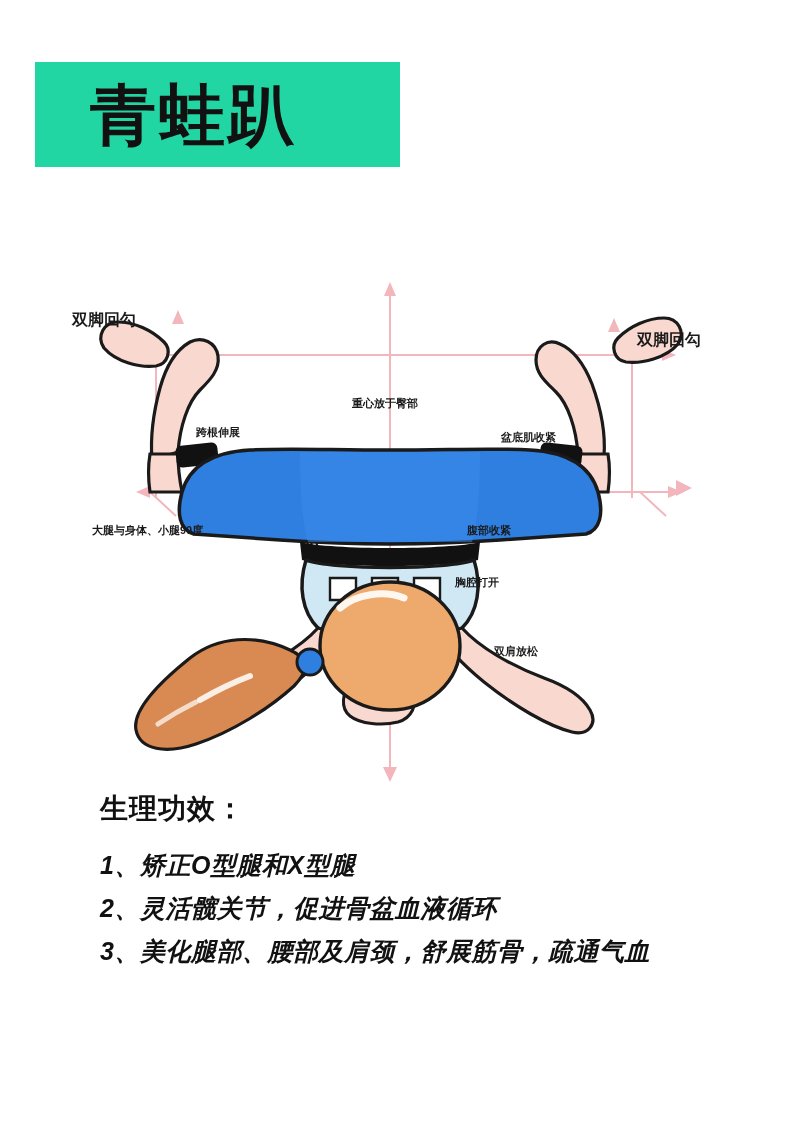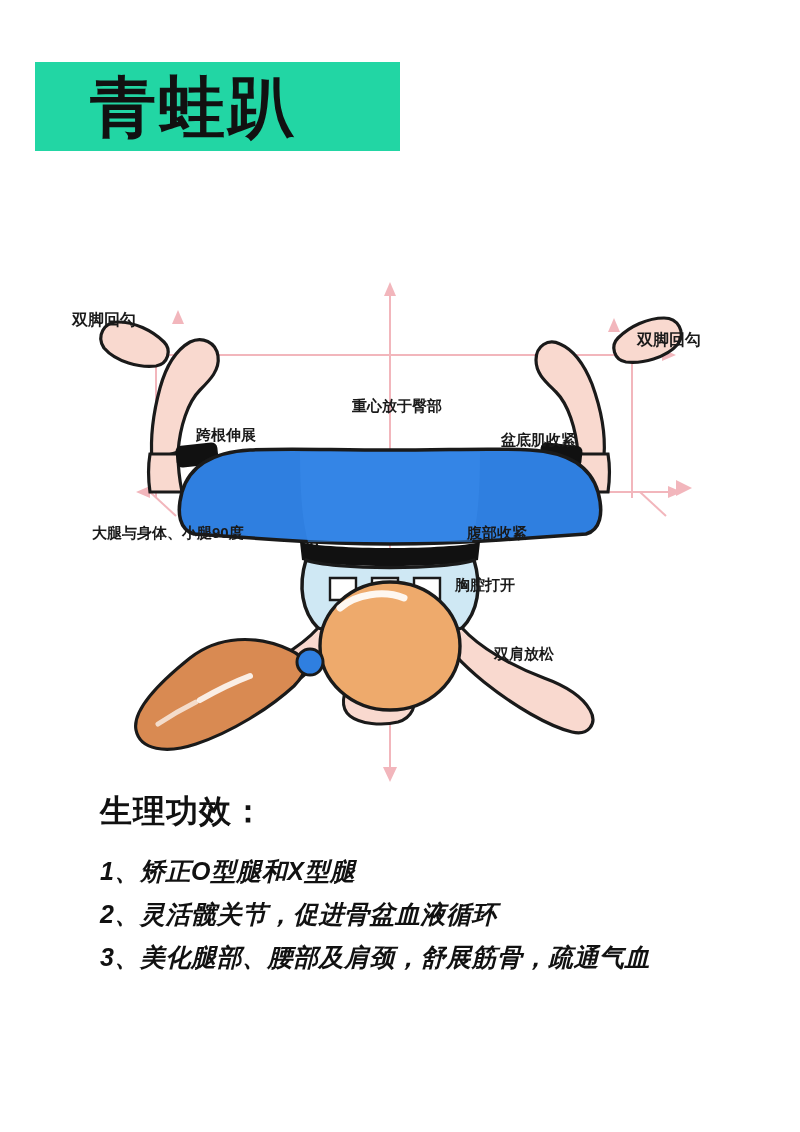--- a/index.html
+++ b/index.html
@@ -14,21 +14,21 @@
     font-family: "Liberation Sans", "DejaVu Sans", sans-serif;
     overflow: hidden;
   }
 
   
   .title-banner {
     position: absolute;
     left: 35px;
     top: 62px;
     width: 365px;
-    height: 89px;
+    height: 105px;
     background: #22d6a4;
     display: flex;
     align-items: center;
     padding-left: 55px;
     box-sizing: border-box;
   }
   .title-text {
     font-size: 66px;
     font-weight: 700;
     color: #111111;
@@ -44,38 +44,38 @@
     width: 800px;
     height: 560px;
   }
   .stage svg {
     display: block;
   }
 
   
   .label {
     position: absolute;
-    font-size: 15px;
+    font-size: 11px;
     font-weight: 700;
     color: #1a1a1a;
     white-space: nowrap;
     line-height: 1.2;
   }
   .label.sm { font-size: 16px; }
 
   
   .benefits {
     position: absolute;
     left: 100px;
     top: 790px;
     width: 640px;
   }
   .benefits h2 {
     margin: 0 0 16px 0;
-    font-size: 32px;
+    font-size: 28px;
     font-weight: 700;
     color: #111;
     letter-spacing: 1px;
   }
   .benefits ol {
     margin: 0;
     padding: 0;
     list-style: none;
     font-style: italic;
   }

